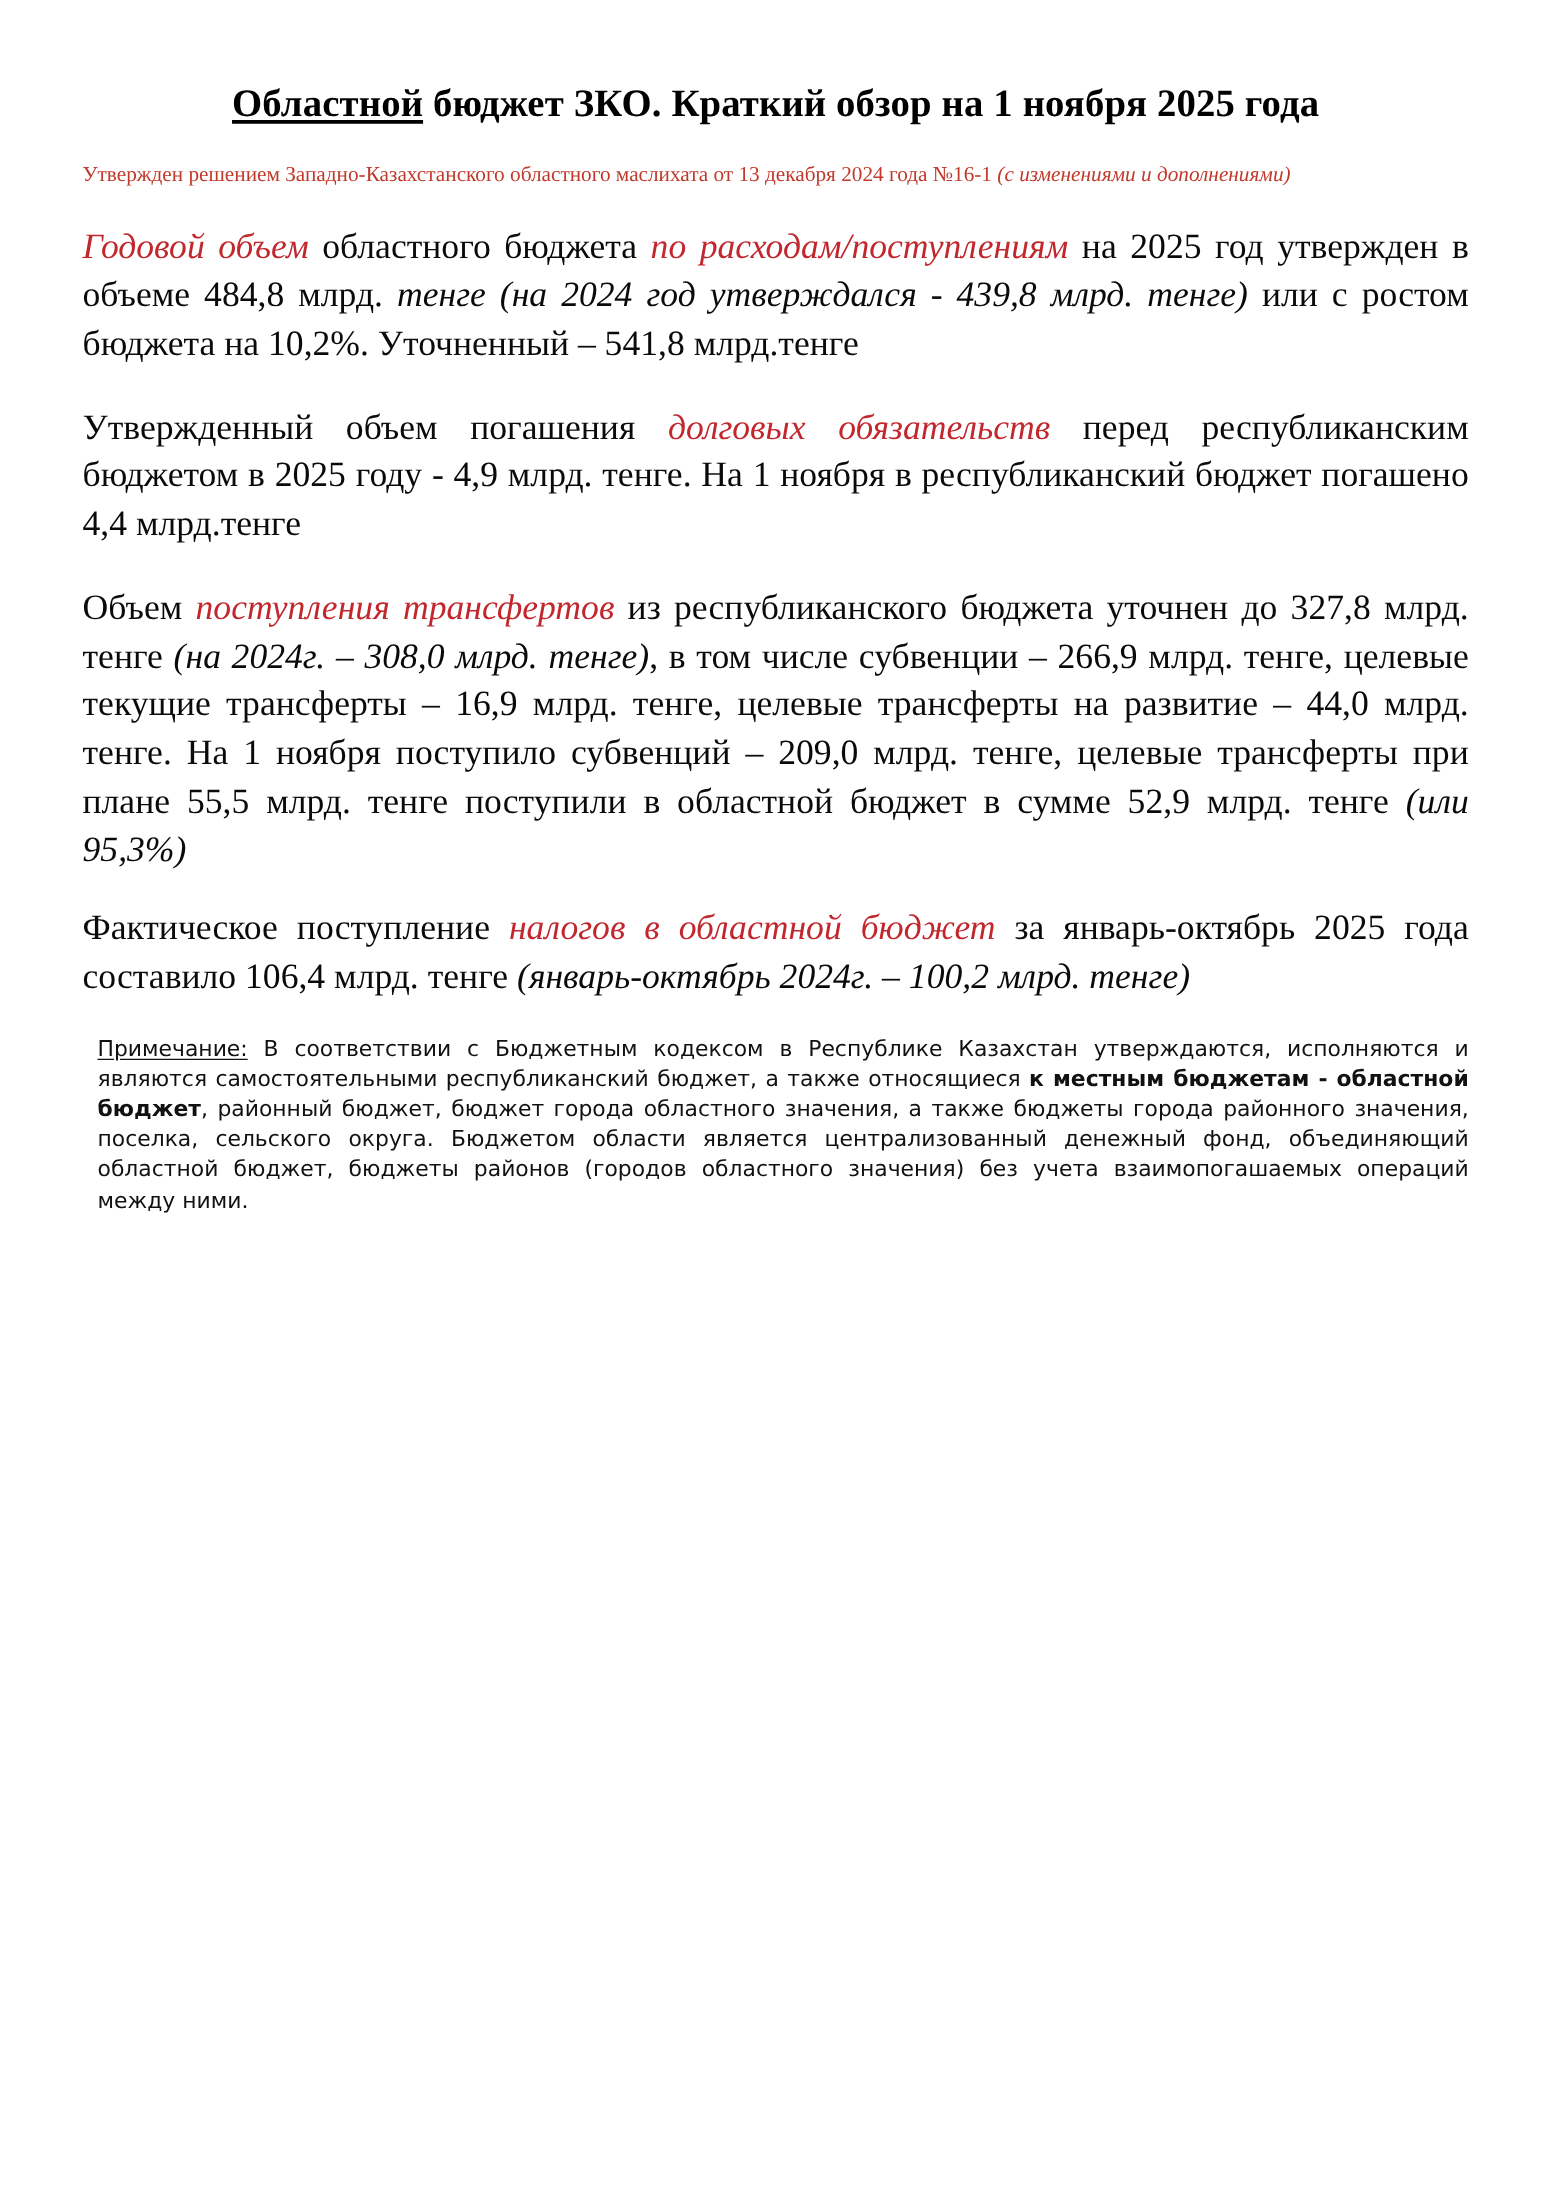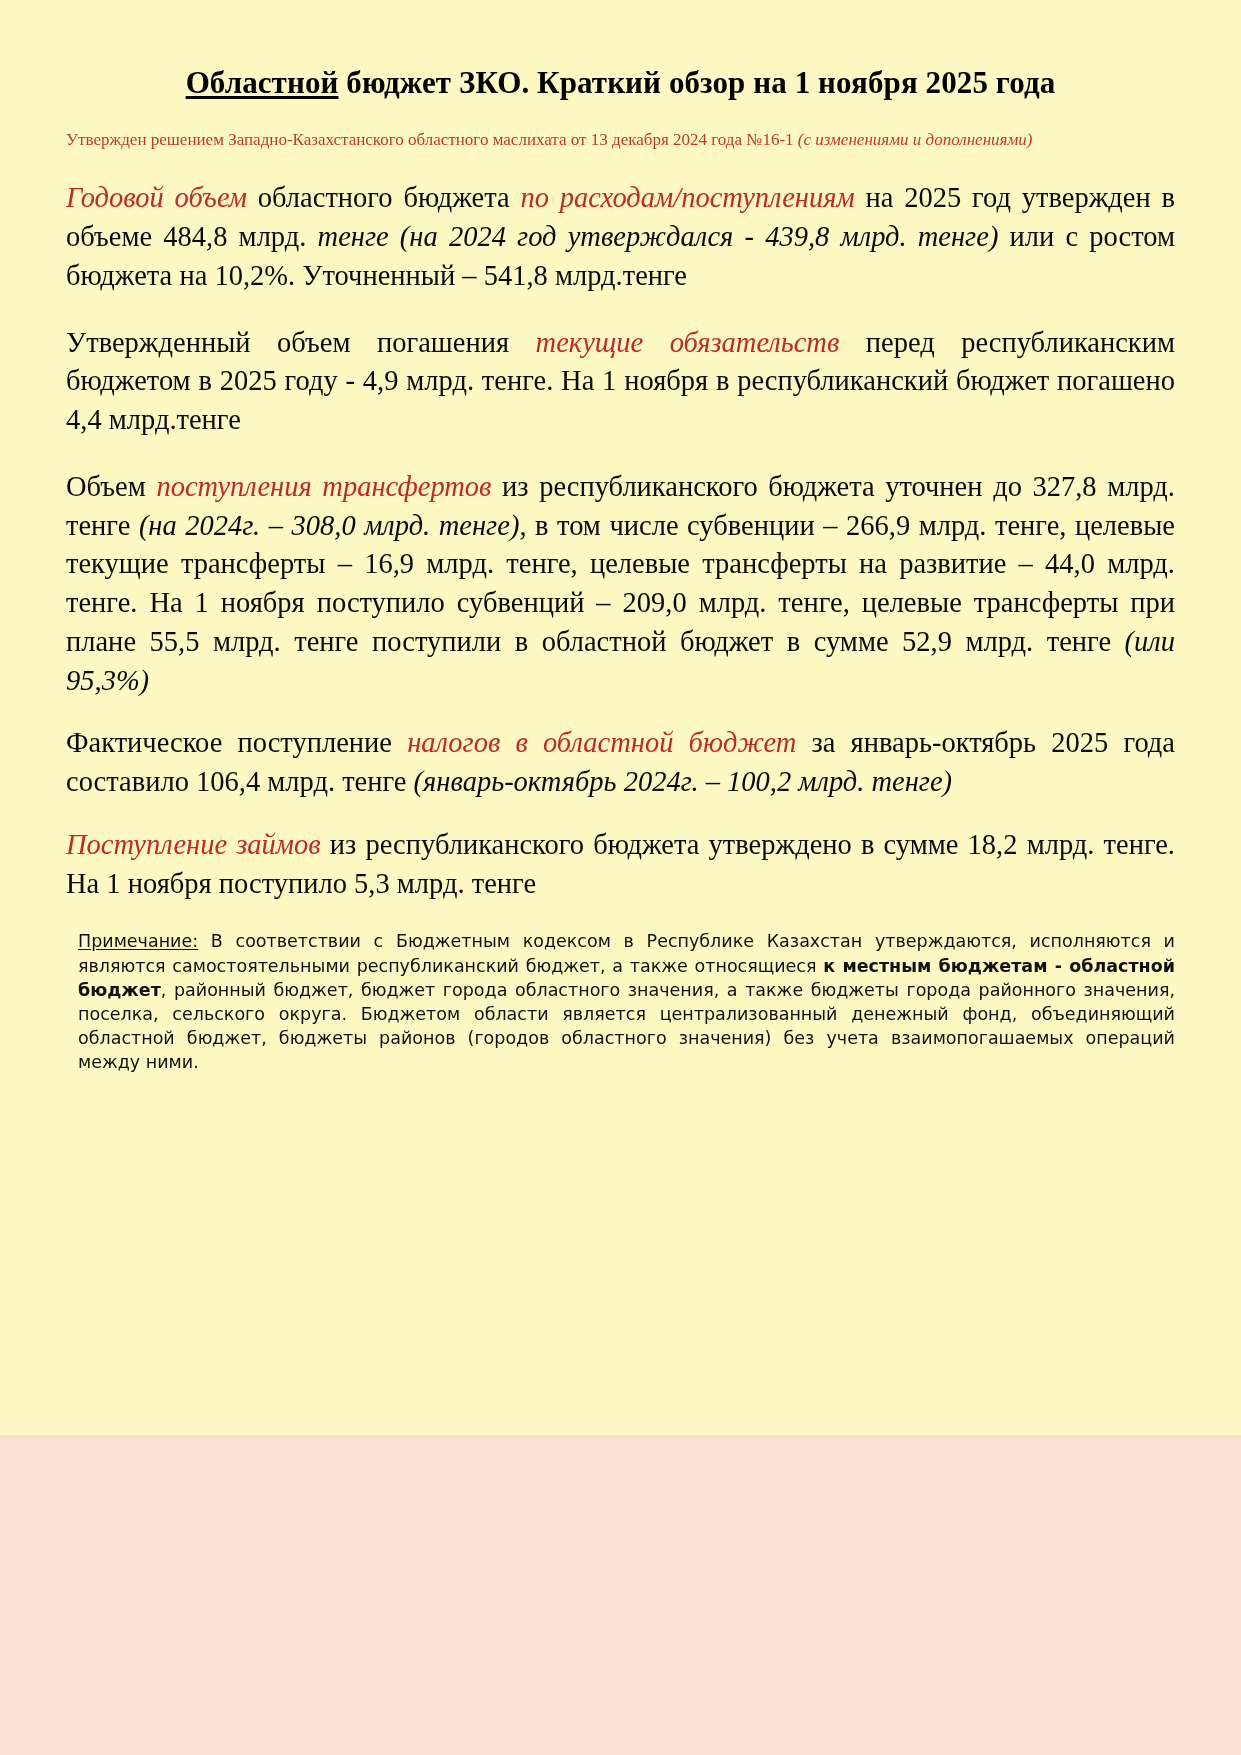--- a/index.html
+++ b/index.html
@@ -10,23 +10,23 @@
     width: 1241px;
     height: 1755px;
     background: #fbe0d6;
     font-family: "Liberation Serif", "DejaVu Serif", serif;
     color: #0a0a0a;
     overflow: hidden;
   }
   .page {
     box-sizing: border-box;
     width: 1241px;
-    height: 1435px;
+    height: 1755px;
     padding: 56px 66px 0 66px;
-    background: #fef9c3;
+    background: #ffffff;
   }
   .doc-title {
     font-size: 31px;
     font-weight: bold;
     text-align: center;
     color: #000000;
     letter-spacing: 0.1px;
     margin: 8px 0 0 0;
     line-height: 1.25;
   }
@@ -81,24 +81,23 @@
 <div class="page">
 
   <h1 class="doc-title"><span class="u">Областной</span><span> бюджет ЗКО. Краткий обзор на 1 ноября 2025 года</span></h1>
 
   <p class="subtitle"><span>Утвержден решением Западно-Казахстанского областного маслихата от 13 декабря 2024 года №16-1 </span><span class="it">(с изменениями и дополнениями)</span></p>
 
   <p class="para"><span class="red">Годовой объем</span><span> областного бюджета </span><span class="red">по расходам/поступлениям</span><span> на 2025 год утвержден в объеме 484,8 млрд. </span><span class="it">тенге (на 2024 год утверждался - 439,8 млрд. тенге)</span><span> или с ростом бюджета на 10,2%. Уточненный – 541,8 млрд.тенге</span></p>
 
 
 
-  <p class="para"><span>Утвержденный объем погашения </span><span class="red">текущие обязательств</span><span> перед республиканским бюджетом в 2025 году - 4,9 млрд. тенге. На 1 ноября в республиканский бюджет погашено 4,4 млрд.тенге</span></p>
+  <p class="para"><span>Утвержденный объем погашения </span><span class="red">долговых обязательств</span><span> перед республиканским бюджетом в 2025 году - 4,9 млрд. тенге. На 1 ноября в республиканский бюджет погашено 4,4 млрд.тенге</span></p>
 
 
   <p class="para"><span>Объем </span><span class="red">поступления трансфертов</span><span> из республиканского бюджета уточнен до 327,8 млрд. тенге </span><span class="it">(на 2024г. – 308,0 млрд. тенге)</span><span>, в том числе субвенции – 266,9 млрд. тенге, целевые текущие трансферты – 16,9 млрд. тенге, целевые трансферты на развитие – 44,0 млрд. тенге. На 1 ноября поступило субвенций – 209,0 млрд. тенге, целевые трансферты при плане 55,5 млрд. тенге поступили в областной бюджет в сумме 52,9 млрд. тенге </span><span class="it">(или 95,3%)</span></p>
 
   <p class="para tight"><span>Фактическое поступление </span><span class="red">налогов в областной бюджет</span><span> за январь-октябрь 2025 года составило 106,4 млрд. тенге </span><span class="it">(январь-октябрь 2024г. – 100,2 млрд. тенге)</span></p>
 
-  <p class="para tight"><span class="red">Поступление займов</span><span> из республиканского бюджета утверждено в сумме 18,2 млрд. тенге. На 1 ноября поступило 5,3 млрд. тенге</span></p>
 
   <p class="note"><span class="u">Примечание:</span><span> В соответствии с Бюджетным кодексом в Республике Казахстан утверждаются, исполняются и являются самостоятельными республиканский бюджет, а также относящиеся </span><span class="b">к местным бюджетам - областной бюджет</span><span>, районный бюджет, бюджет города областного значения, а также бюджеты города районного значения, поселка, сельского округа. Бюджетом области является централизованный денежный фонд, объединяющий областной бюджет, бюджеты районов (городов областного значения) без учета взаимопогашаемых операций между ними.</span></p>
 
 </div>
 
 </body></html>

